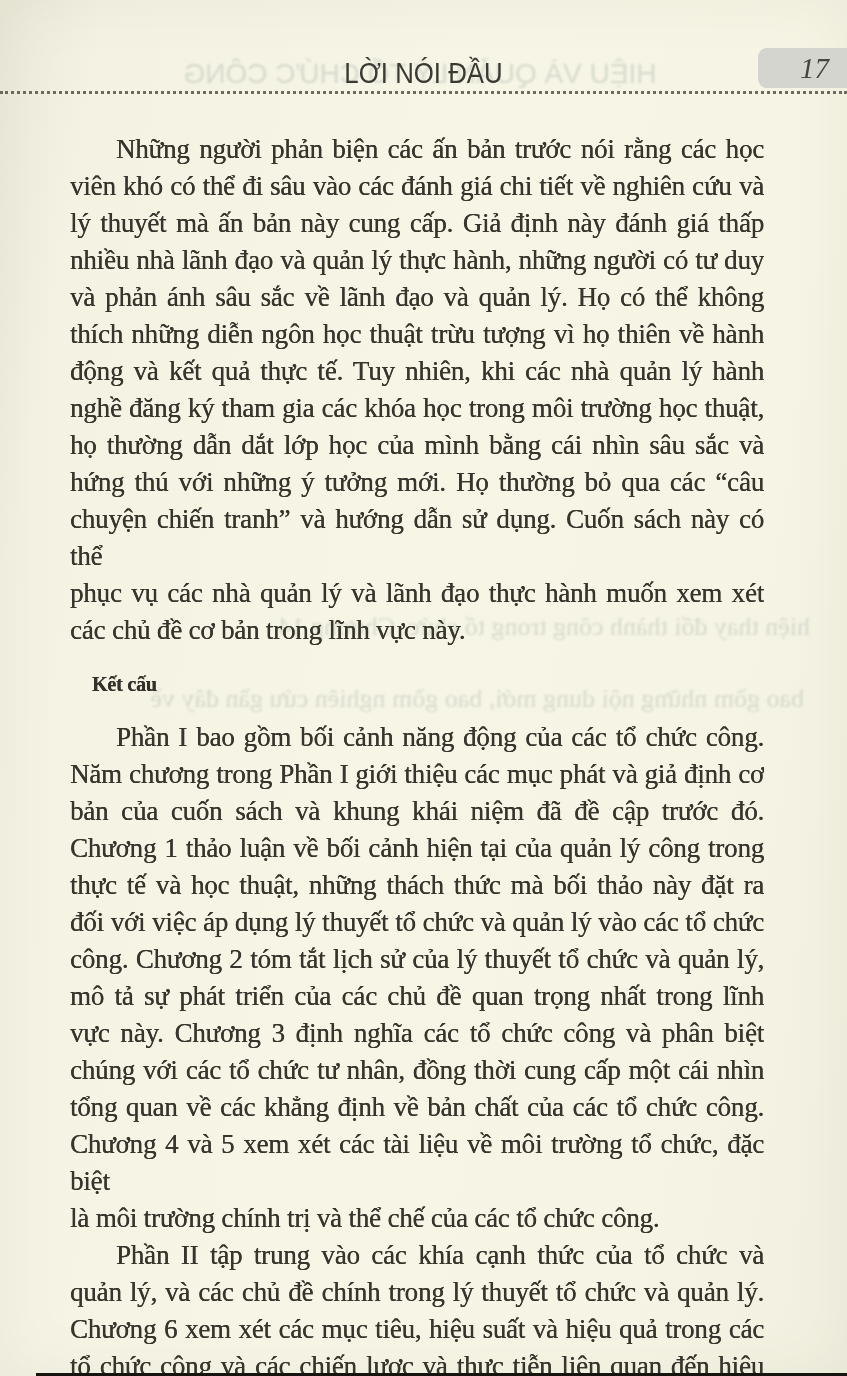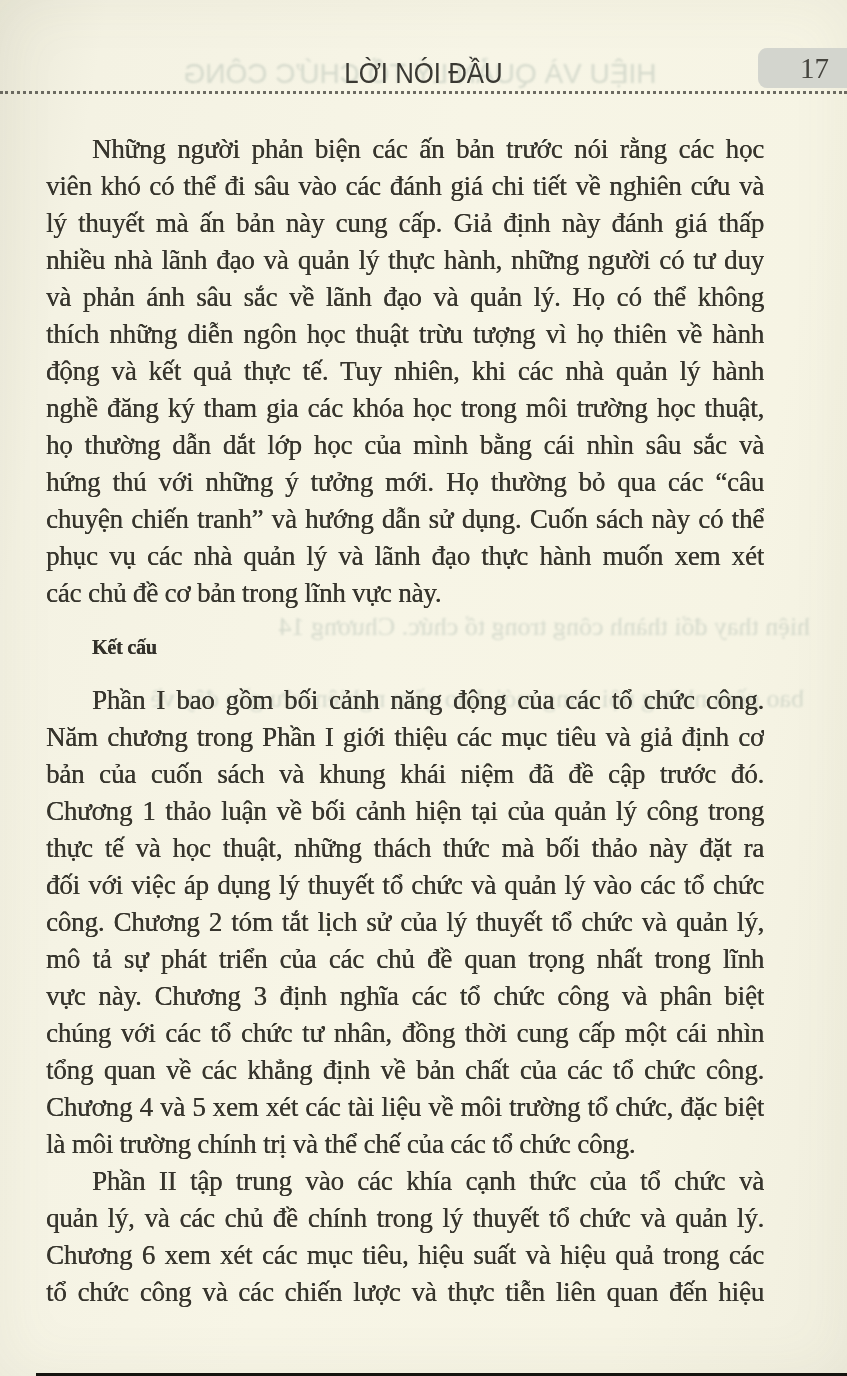--- a/index.html
+++ b/index.html
@@ -33,20 +33,21 @@
     width: 97px; height: 40px;
     background: #d3d5ce;
     border-radius: 9px;
   }
   .page-badge span {
     position: absolute;
     right: 26px; top: 0;
     line-height: 40px;
     font-size: 29px;
     color: #45443e;
+    font-style: italic;
   }
   .rule {
     position: absolute;
     top: 91px; left: 0; right: 0;
     height: 0;
     border-top: 3px dotted #55544c;
     opacity: 0.85;
   }
 
   
@@ -71,21 +72,21 @@
   
   .body-text {
     position: absolute;
     top: 131px; left: 46px;
     width: 718px;
     font-size: 27px;
     line-height: 37px;
     letter-spacing: -0.2px;
     text-shadow: 0.25px 0 0 currentColor;
   }
-  .line { text-align: justify; text-align-last: justify; overflow: hidden; }
+  .line { text-align: justify; text-align-last: justify; overflow: hidden; margin-left: 24px; }
   .line.indent { text-indent: 46px; }
   .line.endline { text-align-last: left; }
   .section-heading {
     font-weight: bold;
     font-size: 20px;
     line-height: 37px;
     margin-top: 17px;
     margin-bottom: 16px;
     text-indent: 46px;
     color: #33312a;
@@ -125,21 +126,21 @@
         <div class="line">nghề đăng ký tham gia các khóa học trong môi trường học thuật,</div>
         <div class="line">họ thường dẫn dắt lớp học của mình bằng cái nhìn sâu sắc và</div>
         <div class="line">hứng thú với những ý tưởng mới. Họ thường bỏ qua các “câu</div>
         <div class="line">chuyện chiến tranh” và hướng dẫn sử dụng. Cuốn sách này có thể</div>
         <div class="line">phục vụ các nhà quản lý và lãnh đạo thực hành muốn xem xét</div>
         <div class="line endline">các chủ đề cơ bản trong lĩnh vực này.</div>
       </div>
       <div class="section-heading">Kết cấu</div>
       <div class="para">
         <div class="line indent">Phần I bao gồm bối cảnh năng động của các tổ chức công.</div>
-        <div class="line">Năm chương trong Phần I giới thiệu các mục tiêu và giả định cơ</div>
+        <div class="line">Năm chương trong Phần I giới thiệu các mục phát và giả định cơ</div>
         <div class="line">bản của cuốn sách và khung khái niệm đã đề cập trước đó.</div>
         <div class="line">Chương 1 thảo luận về bối cảnh hiện tại của quản lý công trong</div>
         <div class="line">thực tế và học thuật, những thách thức mà bối thảo này đặt ra</div>
         <div class="line">đối với việc áp dụng lý thuyết tổ chức và quản lý vào các tổ chức</div>
         <div class="line">công. Chương 2 tóm tắt lịch sử của lý thuyết tổ chức và quản lý,</div>
         <div class="line">mô tả sự phát triển của các chủ đề quan trọng nhất trong lĩnh</div>
         <div class="line">vực này. Chương 3 định nghĩa các tổ chức công và phân biệt</div>
         <div class="line">chúng với các tổ chức tư nhân, đồng thời cung cấp một cái nhìn</div>
         <div class="line">tổng quan về các khẳng định về bản chất của các tổ chức công.</div>
         <div class="line">Chương 4 và 5 xem xét các tài liệu về môi trường tổ chức, đặc biệt</div>

